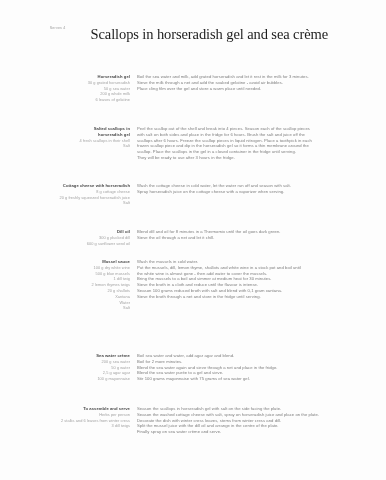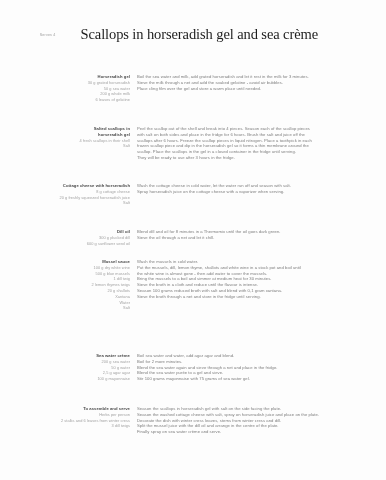--- a/index.html
+++ b/index.html
@@ -17,25 +17,25 @@
   .page {
     position: relative;
     width: 386px;
     height: 480px;
     background: #fdfdfd;
   }
 
   
   .title-row {
     position: absolute;
-    left: 0;
+    left: 10px;
     top: 26px;
     width: 318px;
     display: flex;
-    align-items: center;
+    align-items: flex-start;
   }
   .serves {
     width: 112px;
     text-align: right;
     padding-right: 0px;
     font-size: 3.6px;
     letter-spacing: 0.2px;
     color: #9a9a9a;
     font-family: "Liberation Sans", sans-serif;
   }

